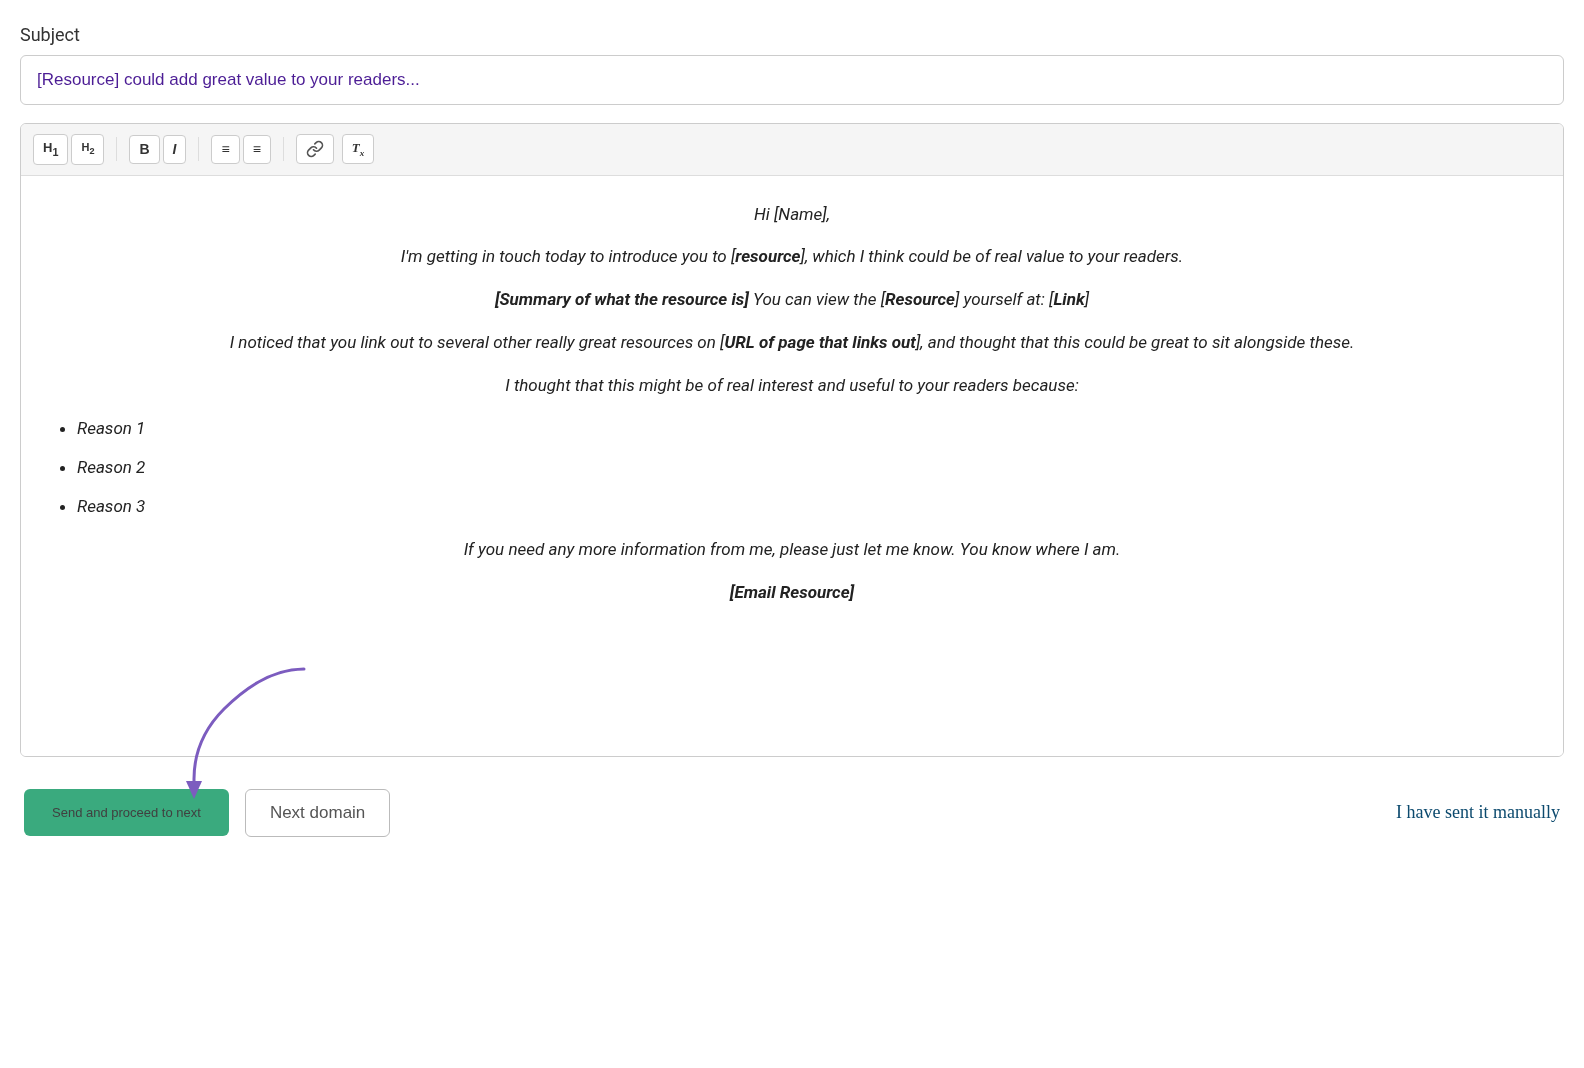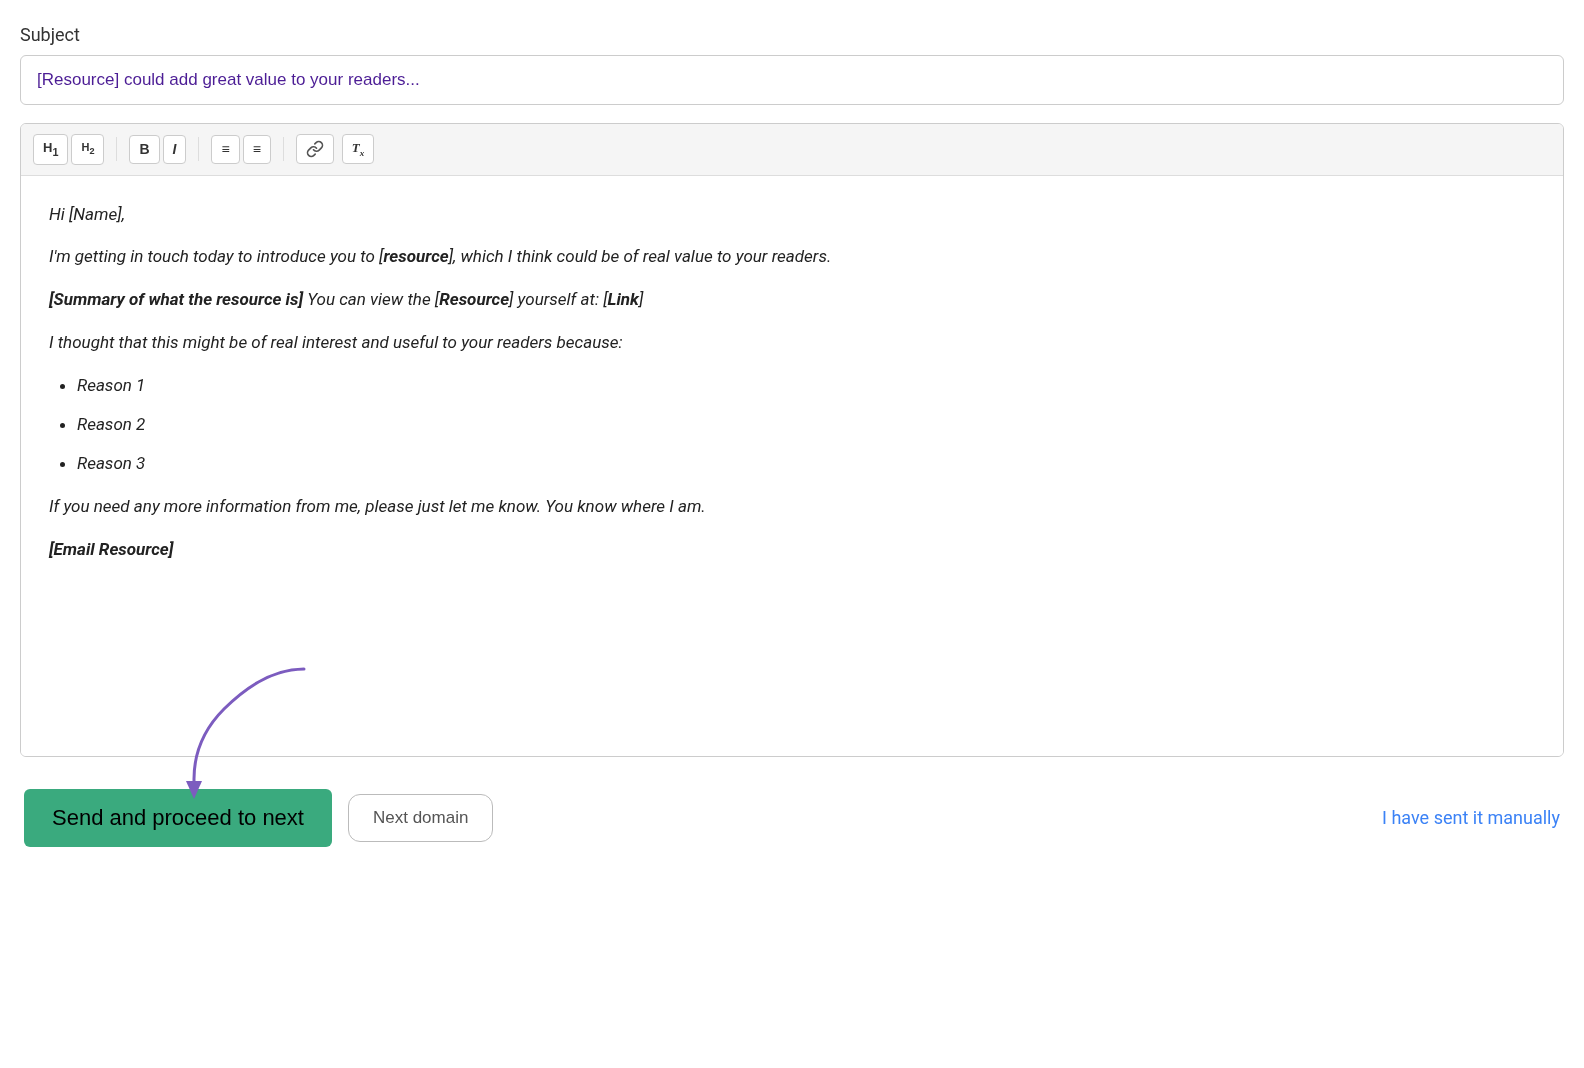--- a/index.html
+++ b/index.html
@@ -84,20 +84,21 @@
       font-size: 17px;
       line-height: 1.7;
       color: #222;
       min-height: 580px;
       background: #fff;
     }
 
     .editor-body p {
       margin-bottom: 14px;
       font-style: italic;
+      text-align: center;
     }
 
     .editor-body ul {
       margin: 4px 0 14px 28px;
     }
 
     .editor-body ul li {
       font-style: italic;
       margin-bottom: 10px;
     }
@@ -105,49 +106,50 @@
     .footer-actions {
       display: flex;
       align-items: center;
       gap: 16px;
       padding: 0 4px;
       position: relative;
     }
 
     .btn-send {
       background: #3aaa7e;
-      color: #000000;
+      color: #404040;
       border: none;
       border-radius: 6px;
       padding: 16px 28px;
-      font-size: 22px;
+      font-size: 13px;
       font-weight: 500;
       cursor: pointer;
       white-space: nowrap;
     }
 
     .btn-next-domain {
       background: #fff;
       color: #555;
       border: 1.5px solid #bbb;
-      border-radius: 12px;
+      border-radius: 6px;
       padding: 13px 24px;
       font-size: 17px;
       cursor: pointer;
     }
 
     .btn-manual {
       margin-left: auto;
       background: none;
       border: none;
-      color: #3b82f6;
+      color: #0c4a6e;
       font-size: 18px;
       cursor: pointer;
       text-decoration: none;
       font-weight: 400;
+      font-family: Liberation Serif, serif;
     }
 
     
     .arrow-container {
       position: relative;
       display: inline-block;
     }
 
     .arrow-svg {
       position: absolute;
@@ -217,20 +219,21 @@
     </button>
     <button class="toolbar-btn">
       <span class="clear-icon"><i>T</i><sub style="font-size:9px;">x</sub></span>
     </button>
   </div>
 
   <div class="editor-body" contenteditable="true" style="">
     <p><em>Hi [Name],</em></p>
     <p>I'm getting in touch today to introduce you to [<strong>resource</strong>], which I think could be of real value to your readers.</p>
     <p><strong>[Summary of what the resource is]</strong> You can view the [<strong>Resource</strong>] yourself at: [<strong>Link</strong>]</p>
+    <p>I noticed that you link out to several other really great resources on [<strong>URL of page that links out</strong>], and thought that this could be great to sit alongside these.</p>
     <p>I thought that this might be of real interest and useful to your readers because:</p>
     <ul>
       <li>Reason 1</li>
       <li>Reason 2</li>
       <li>Reason 3</li>
     </ul>
     <p>If you need any more information from me, please just let me know. You know where I am.</p>
     <p><strong>[Email Resource]</strong></p>
   </div>
 </div>

